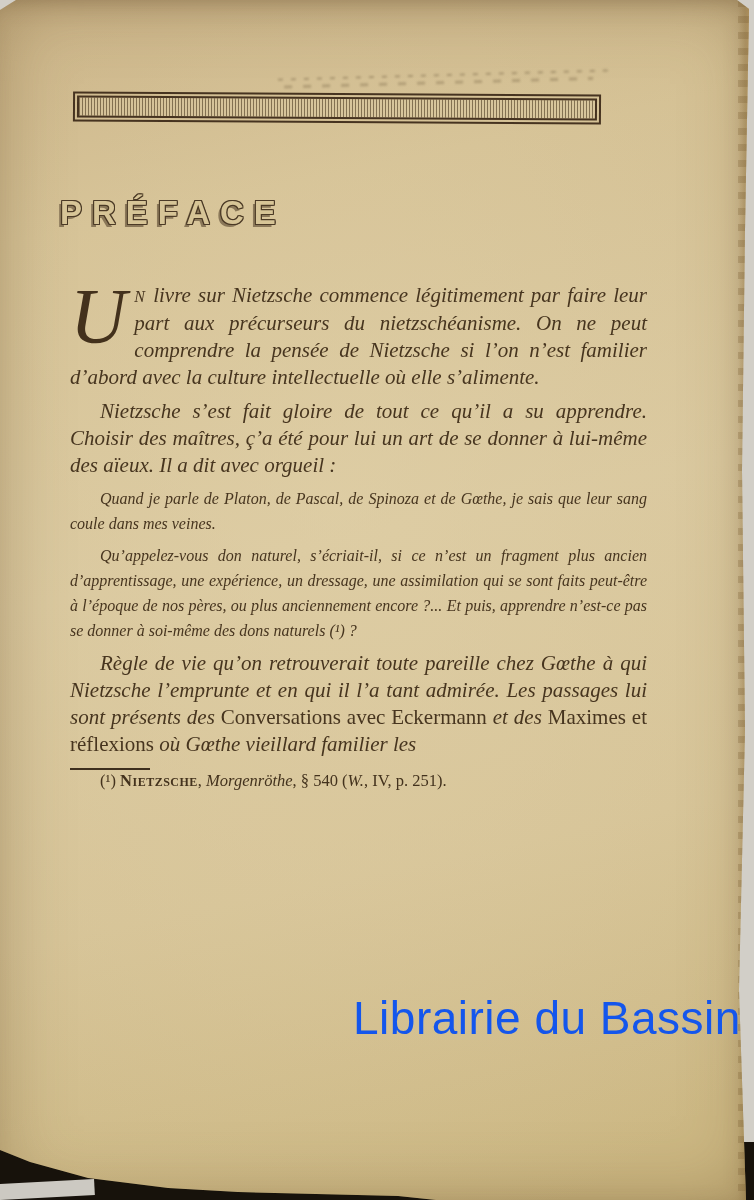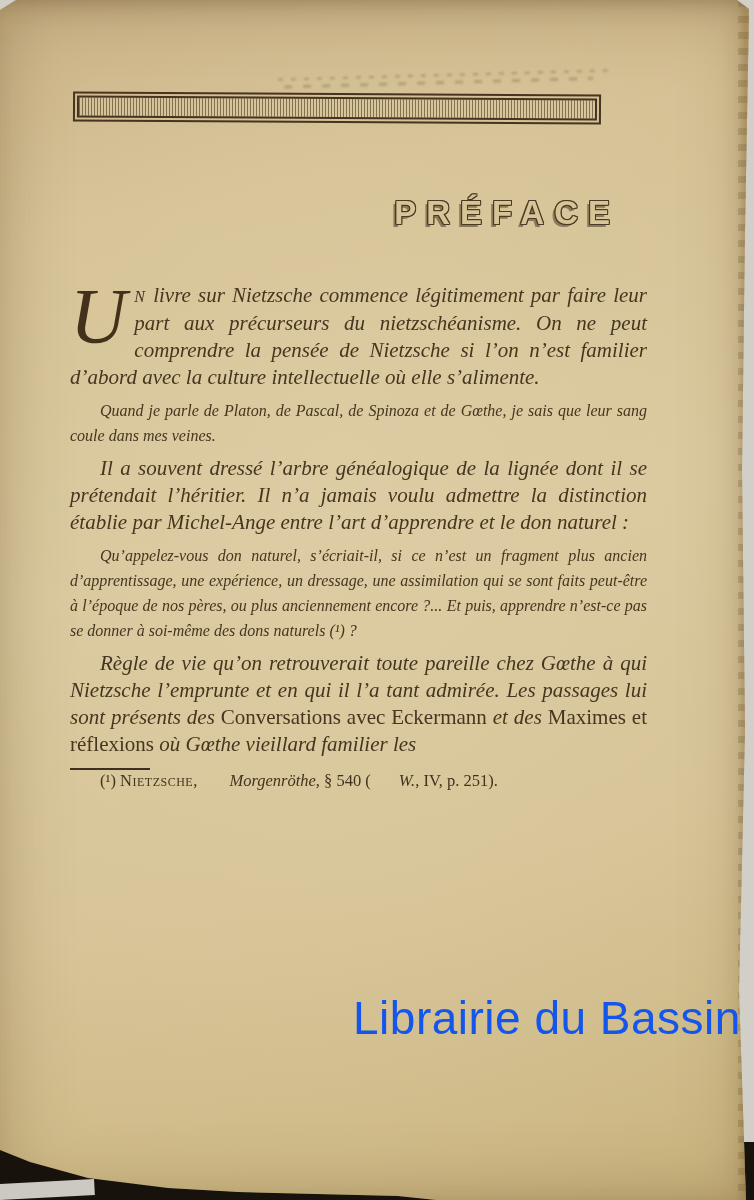--- a/index.html
+++ b/index.html
@@ -56,21 +56,21 @@
     background:rgba(0,0,0,0);
   }
   .ornament-inner{
     width:100%;height:100%;
     border:2px solid #463320;box-sizing:border-box;
     background:repeating-linear-gradient(90deg, rgba(64,48,26,.55) 0 1px, rgba(222,208,172,.25) 1px 3px);
   }
   
   .title{
     position:absolute;left:60px;top:194px;width:560px;
-    text-align:right;
+    text-align:left;
     font-family:"Liberation Sans", sans-serif;
     font-weight:bold;font-size:33px;letter-spacing:10px;
     color:#d7c597;
     text-shadow:
       -1px -1px 0 #4b3a26, 1px -1px 0 #4b3a26, -1px 1px 0 #4b3a26, 1px 1px 0 #4b3a26,
       -1px 0 0 #4b3a26, 1px 0 0 #4b3a26, 0 -1px 0 #4b3a26, 0 1px 0 #4b3a26,
       -3px 3px 0 rgba(74,57,36,.55);
   }
   
   .body-text{
@@ -98,22 +98,22 @@
   .footnote-rule{
     width:80px;height:0;border-top:2px solid #3e2f1e;
     margin:10px 0 0 0;
   }
   .footnote{
     margin-top:12px;
     font-style:normal;font-size:16.5px;line-height:22px;
     text-indent:28px;text-align:left;
     color:#43321d;
   }
-  .fn-author{font-variant:small-caps;letter-spacing:.5px;}
-  .fn-italic{font-style:italic;margin-left:28px;}
+  .fn-author{font-variant:small-caps;letter-spacing:.5px;font-weight:bold;}
+  .fn-italic{font-style:italic;}
   
   .watermark{
     position:absolute;left:347px;top:991px;
     font-family:"Liberation Sans", sans-serif;
     font-size:46px;font-weight:normal;
     color:#1456ec;
     white-space:nowrap;
     letter-spacing:0.5px;
     margin-left:6px;
   }
@@ -133,24 +133,24 @@
     <div class="ornament">
       <div class="ornament-inner"></div>
     </div>
 
     <div class="title">PRÉFACE</div>
 
     <div class="body-text">
 
       <p class="first"><span class="dropcap">U</span><span class="leadcap">N</span><span> livre sur Nietzsche commence légitimement par faire leur part aux précurseurs du nietzschéanisme. On ne peut comprendre la pensée de Nietzsche si l’on n’est familier d’abord avec la culture intellectuelle où elle s’alimente.</span></p>
 
+      <p>Nietzsche s’est fait gloire de tout ce qu’il a su apprendre. Choisir des maîtres, ç’a été pour lui un art de se donner à lui-même des aïeux. Il a dit avec orgueil :</p>
 
       <p class="quote">Quand je parle de Platon, de Pascal, de Spinoza et de Gœthe, je sais que leur sang coule dans mes veines.</p>
 
-      <p>Il a souvent dressé l’arbre généalogique de la lignée dont il se prétendait l’héritier. Il n’a jamais voulu admettre la distinction établie par Michel-Ange entre l’art d’apprendre et le don naturel :</p>
 
       <p class="quote">Qu’appelez-vous don naturel, s’écriait-il, si ce n’est un fragment plus ancien d’apprentissage, une expérience, un dressage, une assimilation qui se sont faits peut-être à l’époque de nos pères, ou plus anciennement encore ?... Et puis, apprendre n’est-ce pas se donner à soi-même des dons naturels (¹) ?</p>
 
       <p><span>Règle de vie qu’on retrouverait toute pareille chez Gœthe à qui Nietzsche l’emprunte et en qui il l’a tant admirée. Les passages lui sont présents des </span><span class="roman">Conversations avec Eckermann</span><span> et des </span><span class="roman">Maximes et réflexions</span><span> où Gœthe vieillard familier les</span></p>
 
       <div class="footnote-rule"></div>
 
       <p class="footnote"><span>(¹) </span><span class="fn-author">Nietzsche</span><span>, </span><span class="fn-italic">Morgenröthe</span><span>, § 540 (</span><span class="fn-italic">W.</span><span>, IV, p. 251).</span></p>
 
     </div>

